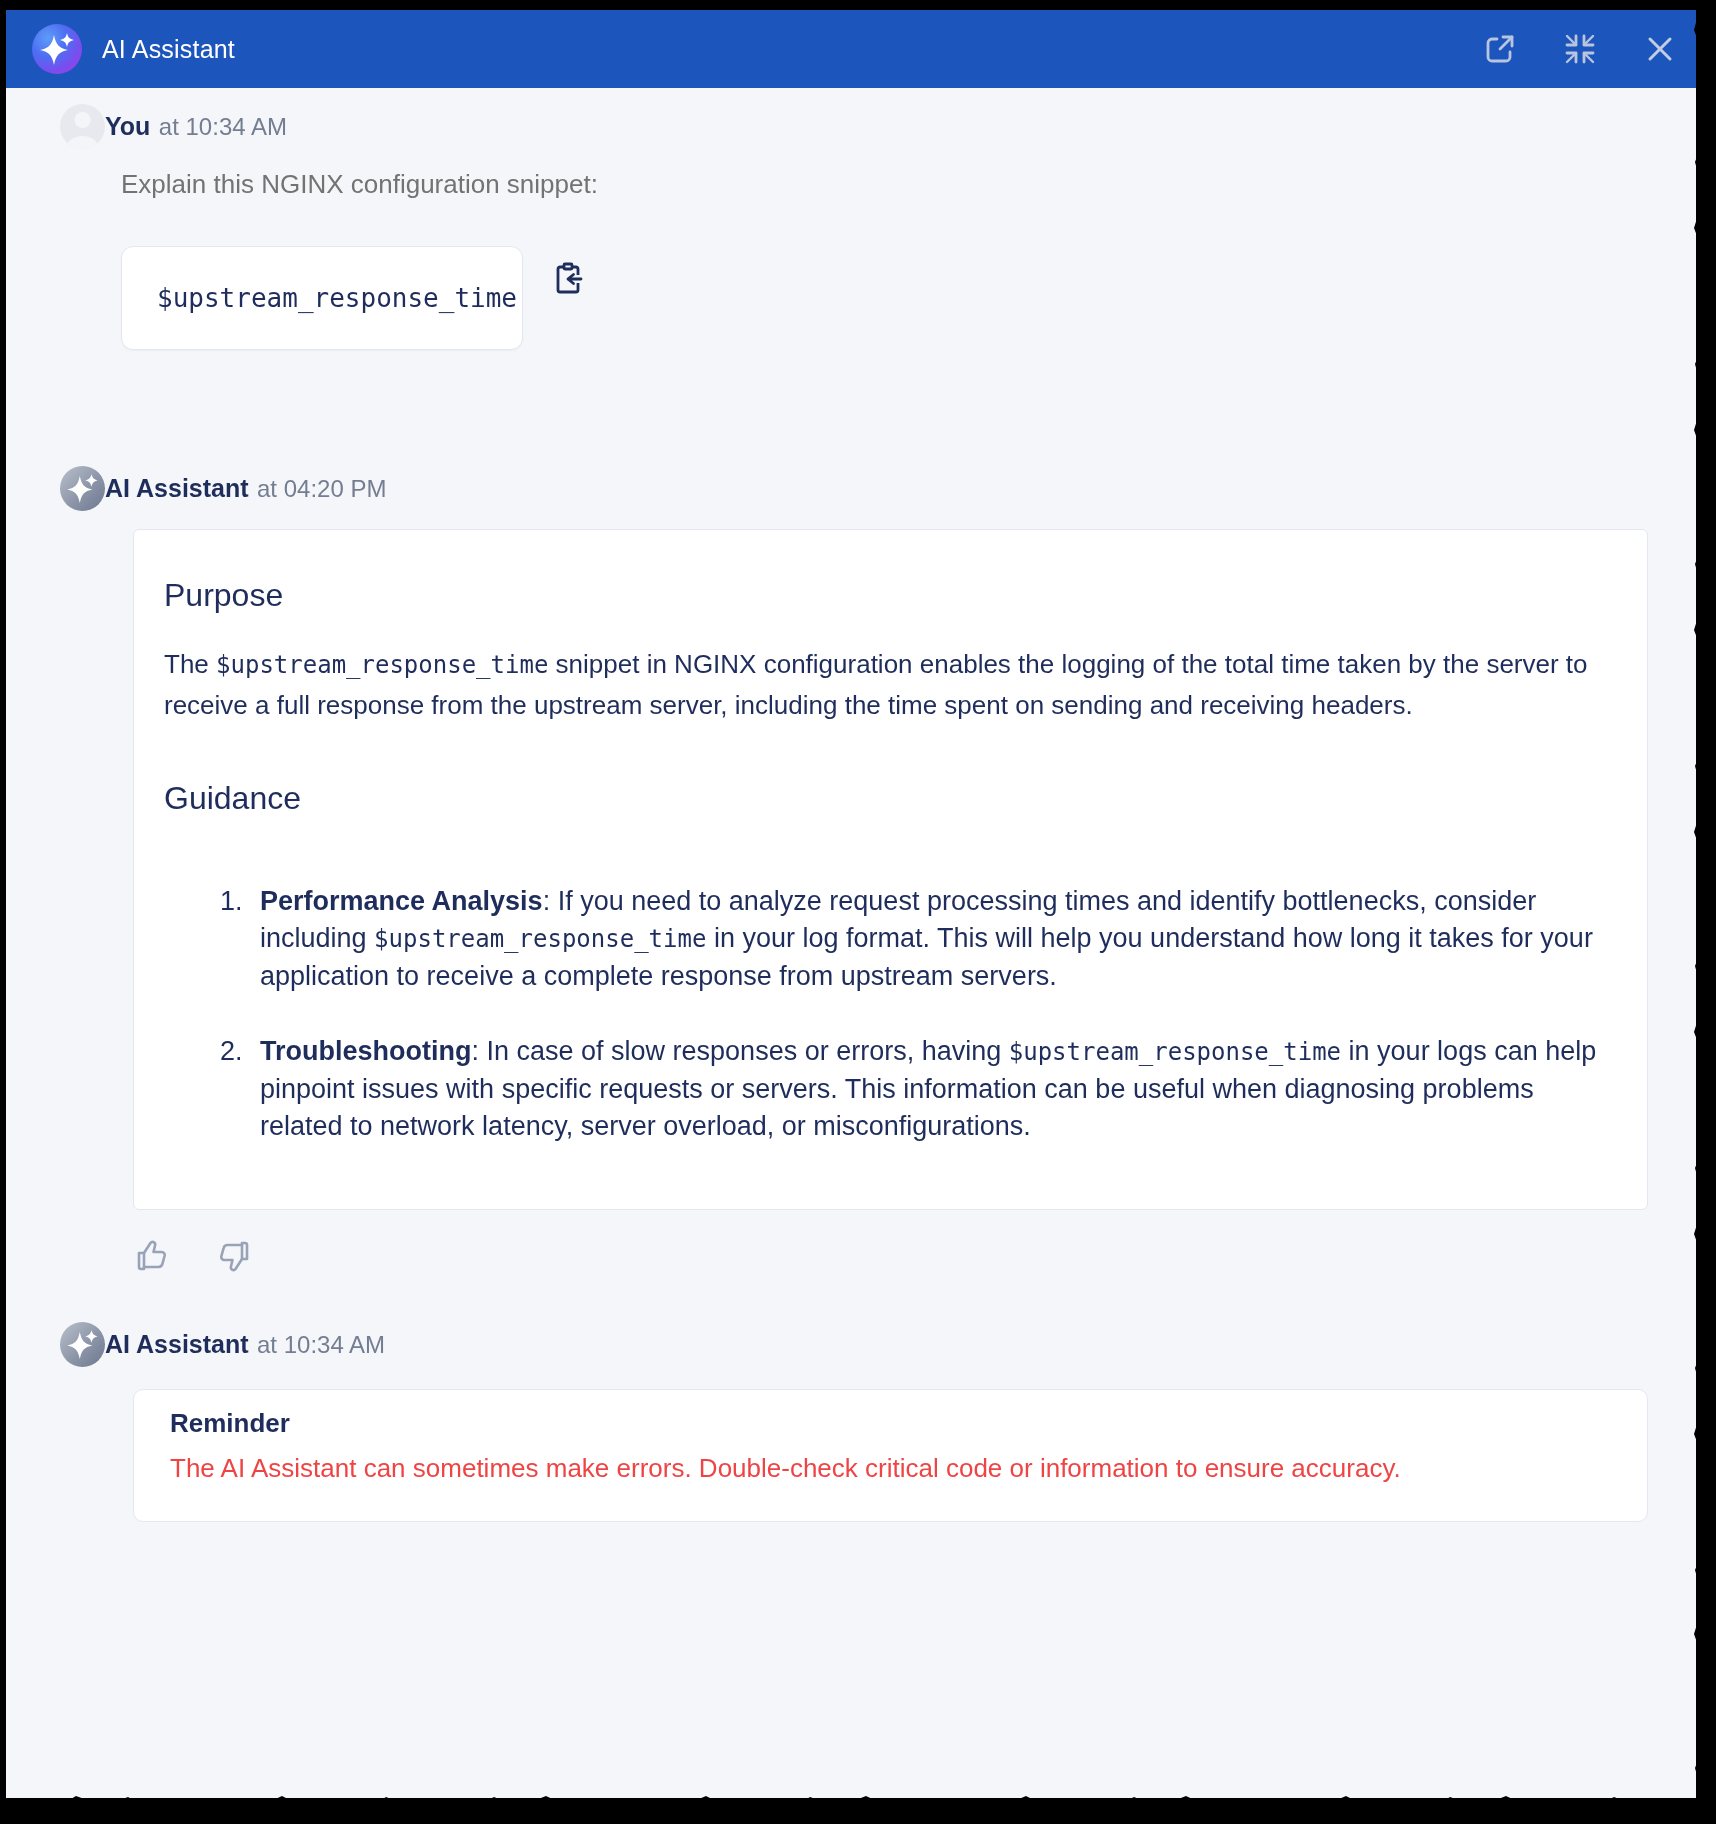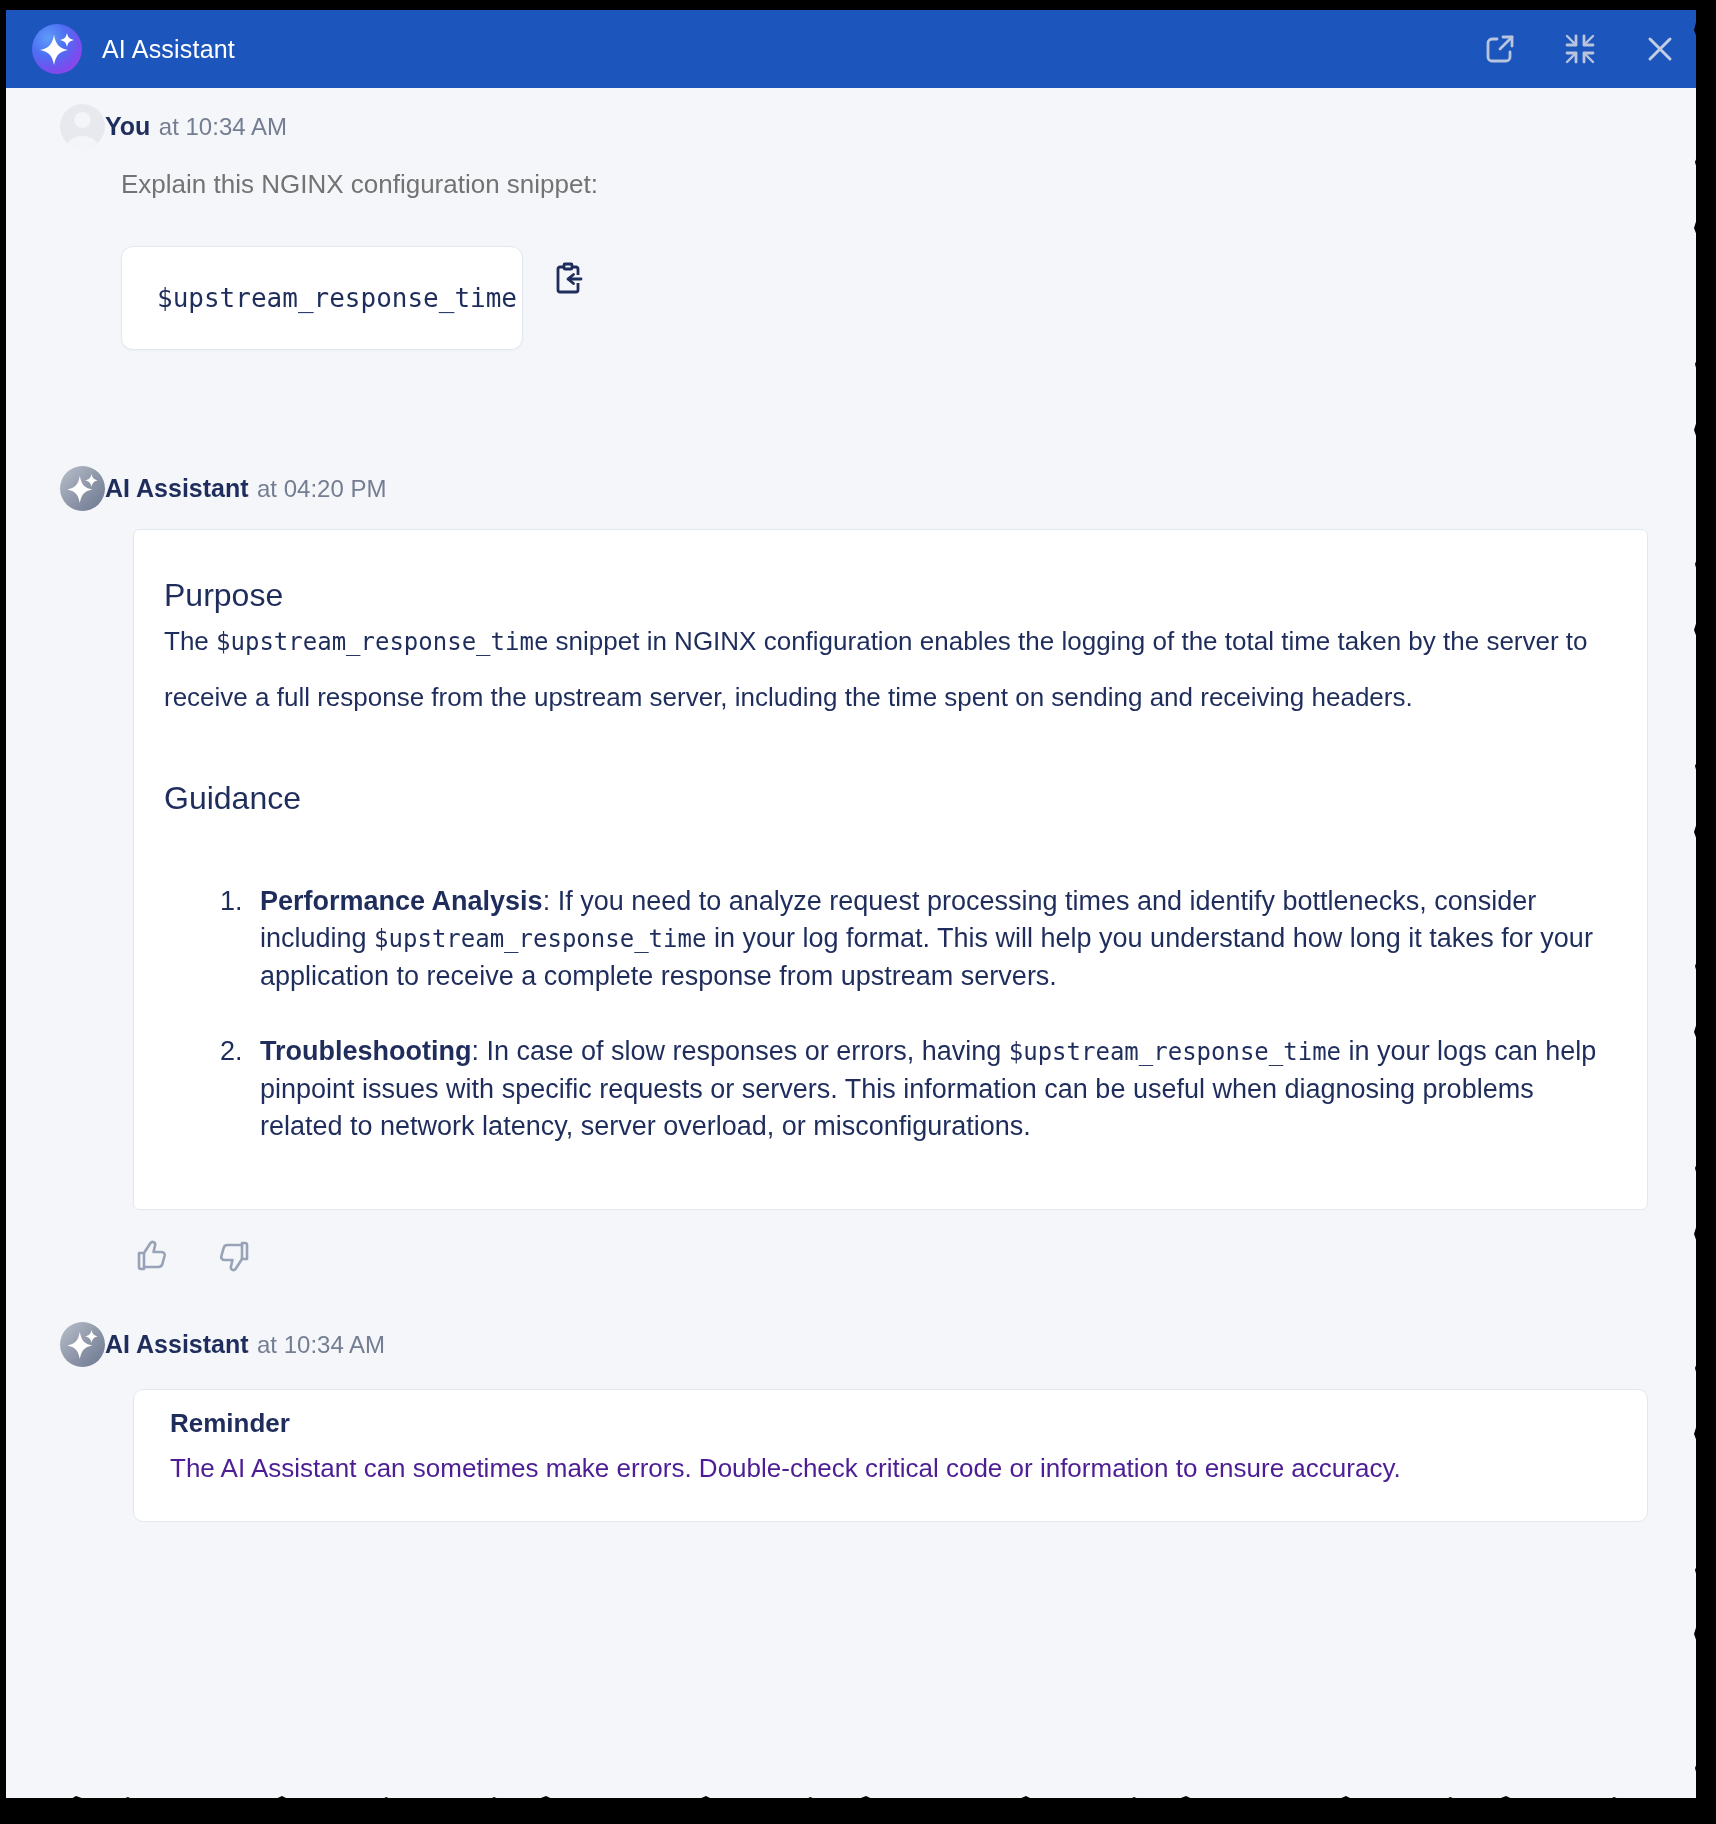--- a/index.html
+++ b/index.html
@@ -56,39 +56,39 @@
   .copy-btn svg { width:100%; height:100%; display:block; }
   
   .row-ai1 { margin-top:116px; }
   .row-ai2 { margin-top:46px; }
   .response-card {
     margin:18px 0 0 73px;
     background:#ffffff; border:1px solid #e3e7f0; border-radius:6px;
     padding:46px 44px 64px 30px;
   }
   .response-card h2 { font-size:32px; font-weight:400; color:#1f2d5c; line-height:38px; }
-  .response-card .para { font-size:26px; color:#1f2d5c; line-height:55px; }
+  .response-card .para { font-size:26px; color:#1f2d5c; line-height:40px; margin-top:30px; }
   .response-card .h2-gap { margin-top:54px; }
   .inline-code { font-family:"DejaVu Sans Mono", monospace; font-size:24px; color:#1f2d5c; }
   .framework-list { margin:66px 0 0 52px; padding-left:34px; }
   .framework-list li { font-size:27px; color:#1f2d5c; line-height:37px; padding-left:10px; }
   .framework-list li + li { margin-top:38px; }
   .term { font-weight:700; }
   
   .feedback { display:flex; gap:40px; margin:26px 0 0 73px; }
   .fb-icon { width:40px; height:40px; cursor:pointer; }
   .fb-icon svg { width:100%; height:100%; display:block; }
   
   .reminder-card {
     margin:22px 0 0 73px;
     background:#ffffff; border:1px solid #e3e7f0; border-radius:10px;
     padding:18px 36px 34px 36px;
   }
   .reminder-title { font-size:26px; font-weight:700; color:#1f2d5c; }
-  .reminder-text { font-size:26px; color:#4c1d95; margin-top:10px; line-height:38px; }
+  .reminder-text { font-size:26px; color:#ef4444; margin-top:10px; line-height:38px; }
   
   .torn { position:absolute; pointer-events:none; }
   .torn-bottom { left:0; right:0; bottom:0; height:36px; }
   .torn-right { top:0; bottom:0; right:0; width:30px; }
   .torn svg { width:100%; height:100%; display:block; }
 </style>
 </head>
 <body>
 
 <div class="panel">

